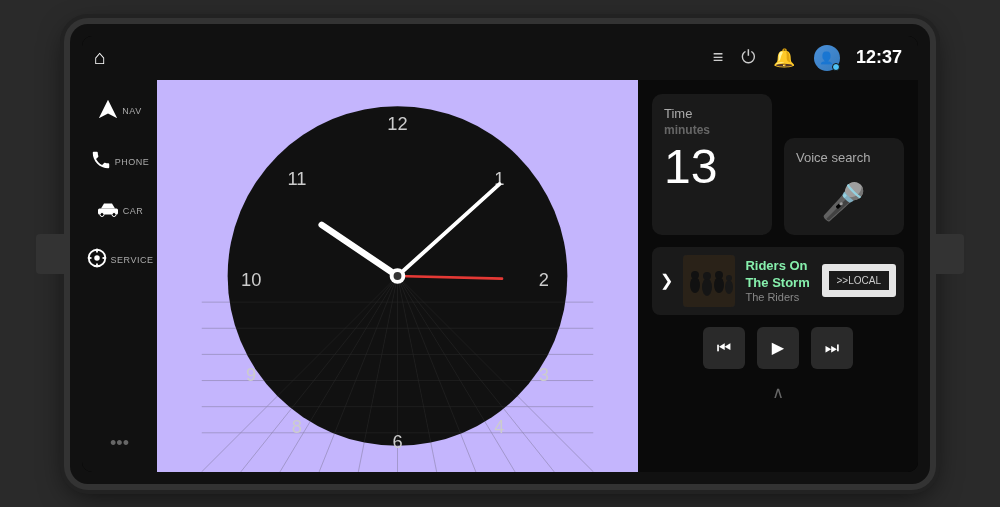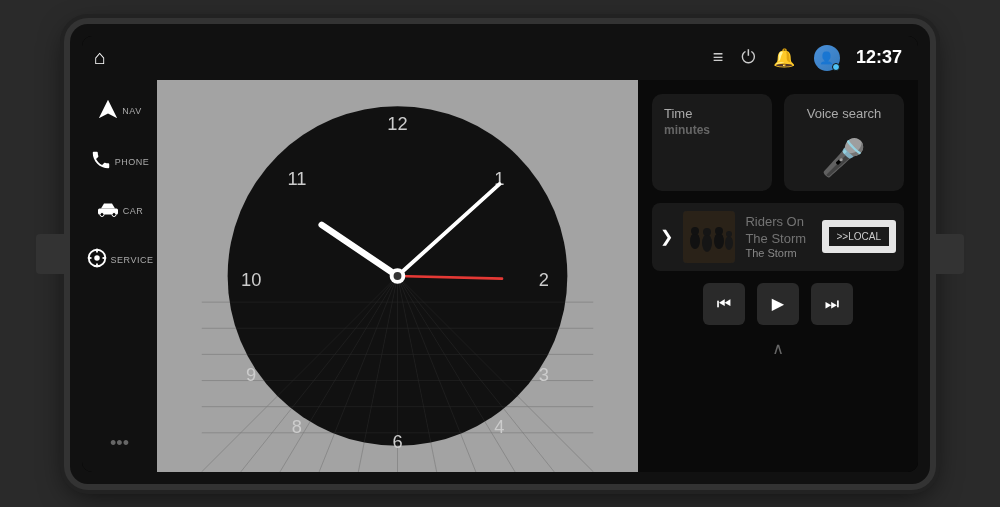--- a/index.html
+++ b/index.html
@@ -152,21 +152,21 @@
       margin-top: auto;
       color: #666;
       font-size: 18px;
       cursor: pointer;
       padding: 10px;
     }
 
     
     .clock-area {
       flex: 1;
-      background: #a3a3a3;
+      background: #c4b5fd;
       display: flex;
       align-items: center;
       justify-content: flex-end;
       position: relative;
     }
 
     .clock-face {
       width: 100%;
       height: 100%;
     }
@@ -214,21 +214,22 @@
       margin-top: 4px;
     }
 
     .voice-widget {
       flex: 1;
       background: #1a1a1a;
       border-radius: 10px;
       padding: 12px;
       display: flex;
       flex-direction: column;
-      align-items: center;
+      align-items: flex-start;
+      margin-top: 44px;
     }
 
     .voice-title {
       font-size: 13px;
       color: #aaa;
       margin-bottom: 12px;
     }
 
     .mic-icon {
       font-size: 36px;
@@ -260,22 +261,22 @@
       background: #333;
       flex-shrink: 0;
       overflow: hidden;
       position: relative;
     }
 
     .music-text { flex: 1; }
 
     .song-title {
       font-size: 13px;
-      color: #737373;
-      font-weight: 400;
+      color: #86efac;
+      font-weight: 700;
       line-height: 1.3;
     }
 
     .song-artist {
       font-size: 11px;
       color: #888;
     }
 
     .local-btn {
       border: 7px solid #e5e5e5;
@@ -448,20 +449,21 @@
           <circle cx="150" cy="150" r="3" fill="#333"></circle>
         </svg>
       </div>
 
       <div class="right-panel">
 
         <div class="right-top">
           <div class="time-widget">
             <div class="widget-title">Time</div>
             <div class="widget-subtitle">minutes</div>
+            <div class="widget-value">13</div>
           </div>
           <div class="voice-widget">
             <div class="voice-title">Voice search</div>
             <div class="mic-icon">🎤</div>
           </div>
         </div>
 
         <div class="music-info-row">
           <span class="expand-btn">❯</span>
           <div class="album-art">
@@ -476,21 +478,21 @@
               <ellipse cx="24" cy="32" rx="5" ry="9" fill="#151515"></ellipse>
               <ellipse cx="24" cy="21" rx="4" ry="4" fill="#151515"></ellipse>
               <ellipse cx="36" cy="30" rx="5" ry="8" fill="#111"></ellipse>
               <ellipse cx="36" cy="20" rx="4" ry="4" fill="#111"></ellipse>
               <ellipse cx="46" cy="32" rx="4" ry="7" fill="#181818"></ellipse>
               <ellipse cx="46" cy="23" rx="3" ry="3" fill="#181818"></ellipse>
             </svg>
           </div>
           <div class="music-text">
             <div class="song-title">Riders On The Storm</div>
-            <div class="song-artist">The Storm</div>
+            <div class="song-artist">The Riders</div>
           </div>
           <button class="local-btn">&gt;&gt;LOCAL</button>
         </div>
 
         <div class="player-controls">
           <button class="ctrl-btn">⏮</button>
           <button class="ctrl-btn">▶</button>
           <button class="ctrl-btn">⏭</button>
         </div>
 

